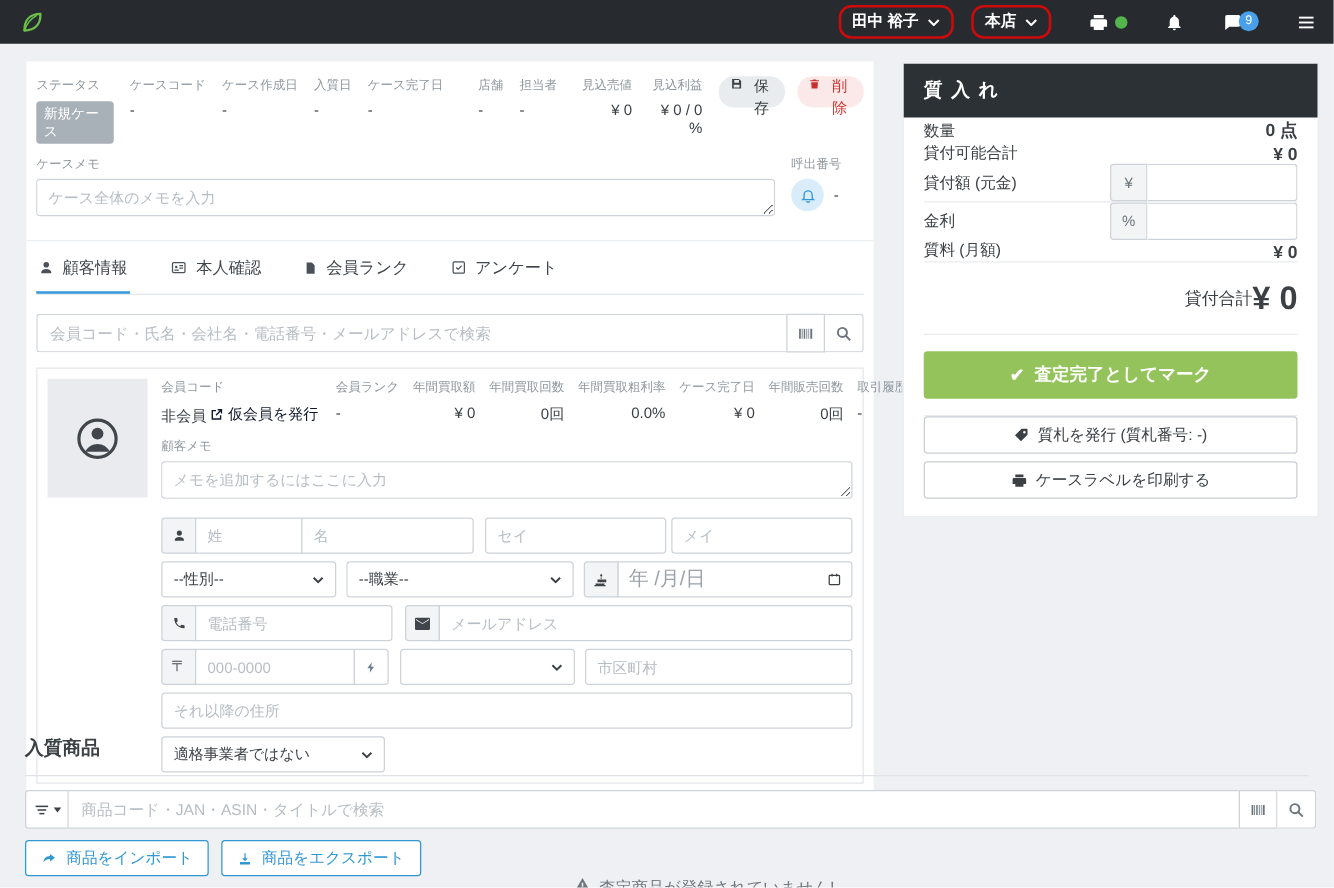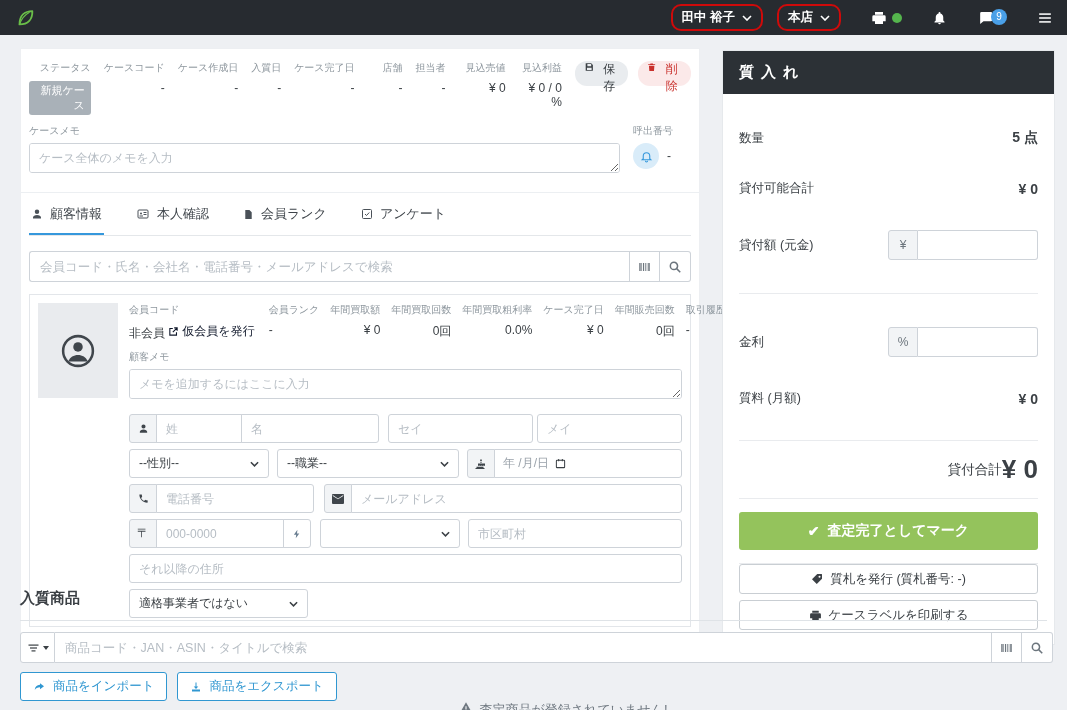--- a/index.html
+++ b/index.html
@@ -32,21 +32,21 @@
                display:flex; align-items:center; justify-content:center; color:#3f454b; }
   .ig .fin { border-radius:0 3px 3px 0; margin-left:-1px; }
   .pselect { height:29px; display:flex; align-items:center; justify-content:space-between; gap:6px; padding:0 9px;
              border:1px solid #ced3d9; border-radius:3px; font-size:12px; background:#fff; cursor:pointer; white-space:nowrap; }
   .chev { flex:0 0 auto; }
 
   
   .left-card { position:absolute; left:20px; top:48px; width:680px; background:#fff; border:1px solid #edeff2;
                padding:12px 8px 8px; }
   .status-row { display:flex; align-items:flex-start; }
-  .sf { margin-right:13px;text-align:right; }
+  .sf { margin-right:13px; }
   .sf .lbl { margin-bottom:6px; }
   .sf .val { font-size:12px; }
   .sf.num { text-align:right; }
   .badge { background:#a9b1b8; color:#fff; font-size:11px; padding:2px 6px; border-radius:3px; display:inline-block; }
   .hdr-btns { margin-left:auto; display:flex; gap:10px; }
   .btn-save, .btn-del { height:25px; padding:0 9px; border:none; border-radius:12px; font-size:12px;
                         display:flex; align-items:flex-start; gap:5px; cursor:pointer; font-family:inherit; }
   .btn-save { background:#e9ecef; color:#3b4045; }
   .btn-del  { background:#fbe9e9; color:#c9302c; }
 
@@ -82,31 +82,31 @@
   .stat { margin-right:11px; }
   .stat .lbl { margin-bottom:6px; }
   .stat .val { font-size:12px; white-space:nowrap; }
   .stat.num { text-align:right; }
   .vlink { color:#0f172a; display:inline-flex; align-items:center; gap:3px; cursor:pointer; text-decoration:none; }
   .cust-memo { margin-top:8px; }
   .cust-memo textarea { width:100%; height:30px; border:1px solid #ced3d9; border-radius:3px; padding:6px 9px;
                         font-size:12px; margin-top:5px; }
   .cform { margin-top:12px; display:flex; flex-direction:column; gap:6px; }
   .frow { display:flex; }
-  .datefield { display:flex; align-items:center; justify-content:flex-start; gap:6px; flex:1; height:29px;
+  .datefield { display:flex; align-items:center; justify-content:space-between; gap:6px; flex:1; height:29px;
                border:1px solid #ced3d9; border-radius:0 3px 3px 0; margin-left:-1px; padding:0 8px;
-               color:#9aa2aa; font-size:12px; background:#fff; cursor:pointer; }
+               color:#9aa2aa; font-size:16px; background:#fff; cursor:pointer; }
   .boltbtn { width:28px; flex:0 0 28px; background:#fff; border:1px solid #ced3d9; border-radius:0 3px 3px 0;
              margin-left:-1px; display:flex; align-items:center; justify-content:center; color:#6b7f92; cursor:pointer; }
 
   
   .pawn { position:absolute; left:722px; top:50px; width:333px; background:#fff; border:1px solid #e6e9ec; }
   .pawn-h { background:#2c3136; color:#fff; font-size:15px; font-weight:bold; letter-spacing:7px; padding:12px 16px; }
   .pawn-b { padding:2px 16px 14px; }
-  .prow { display:flex; justify-content:space-between; align-items:center; margin:33px 0; }
+  .prow { display:flex; justify-content:space-between; align-items:center; margin:0 0; }
   .prow .plbl { font-size:12.5px; }
   .prow .pval { font-size:14px; font-weight:bold; }
   .pig { display:flex; width:150px; height:30px; }
   .pig .addon { width:30px; flex:0 0 30px; background:#f2f4f6; border:1px solid #ced3d9; border-radius:3px 0 0 3px;
                 display:flex; align-items:center; justify-content:center; color:#6c757d; font-size:12px; }
   .pig input { flex:1; min-width:0; border:1px solid #ced3d9; border-left:none; border-radius:0 3px 3px 0;
                padding:0 8px; font-size:12px; }
   hr.p { border:none; border-top:1px solid #e9ebee; }
   .total-row { display:flex; justify-content:flex-end; align-items:center; margin:13px 0; }
   .total-row .plbl { font-size:13.5px; }
@@ -468,21 +468,21 @@
       </div>
     </div>
   </div>
 </section>
 
 <aside class="pawn">
   <div class="pawn-h">質入れ</div>
   <div class="pawn-b">
     <div class="prow">
       <span class="plbl">数量</span>
-      <span class="pval">5 点</span>
+      <span class="pval">0 点</span>
     </div>
     <div class="prow">
       <span class="plbl">貸付可能合計</span>
       <span class="pval">¥ 0</span>
     </div>
     <div class="prow">
       <span class="plbl">貸付額 (元金)</span>
       <div class="pig">
         <span class="addon">¥</span>
         <input type="text" style="">

